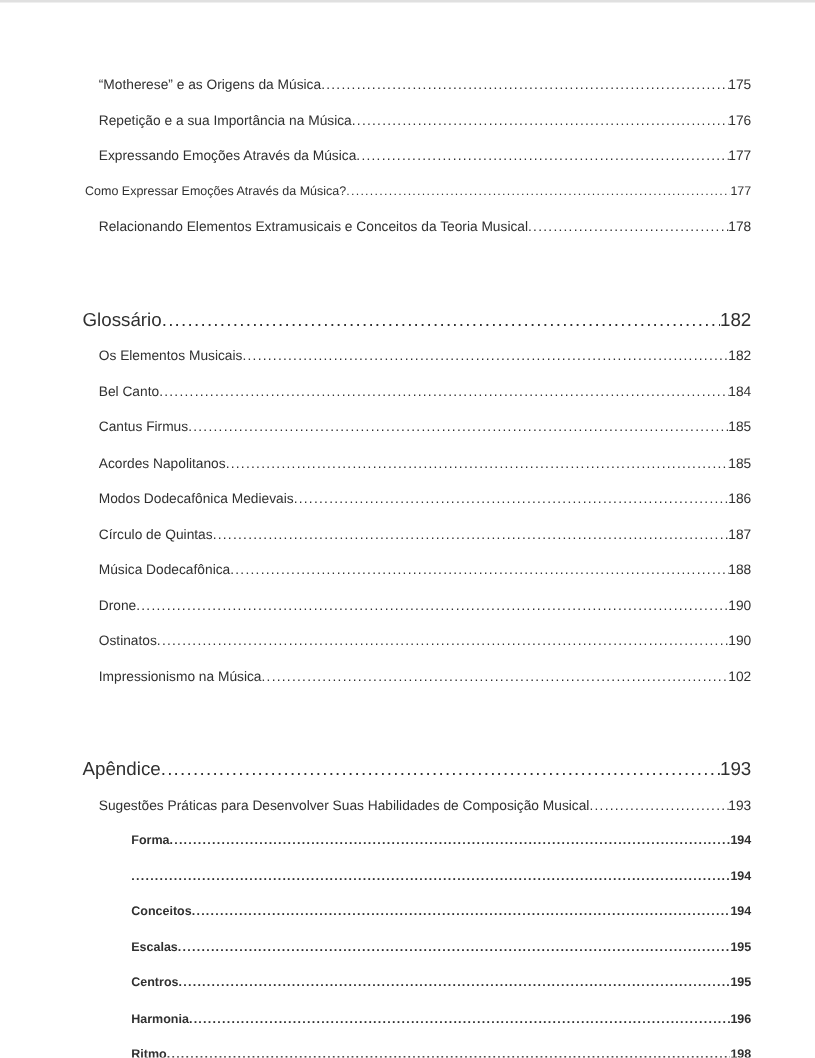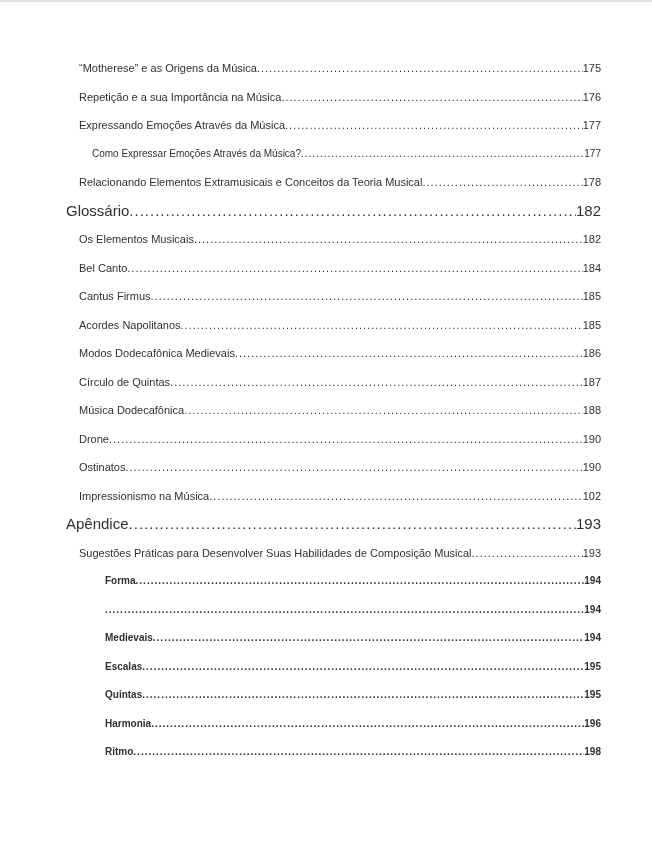--- a/index.html
+++ b/index.html
@@ -40,24 +40,24 @@
   }
   .toc-leader::after {
     content: "................................................................................................................................................................................................................................................................................................................................";
     letter-spacing: 1px;
   }
   .toc-page {
     flex: 0 0 auto;
     white-space: nowrap;
   }
   
-  .lvl-1 { padding-left: 66px;  font-size: 15px; }
+  .lvl-1 { padding-left: 66px;  font-size: 15px; margin-top: 46px; }
   .lvl-2 { padding-left: 79px;  font-size: 11px; align-items: flex-end; }
   .lvl-3 { padding-left: 105px; font-size: 10px; font-weight: bold; }
-  .lvl-4 { padding-left: 68px; font-size: 10px; margin-left: 24px; }
+  .lvl-4 { padding-left: 68px; font-size: 10px; }
 </style>
 </head>
 <body style="--text-color: #303030; --edge-color: #e0e0e0; background: rgb(255, 255, 255);">
 
 <main>
   <div class="page-edge"></div>
   <nav class="toc" id="toc">
       <div class="toc-row lvl-2">
         <span class="toc-label">“Motherese” e as Origens da Música</span>
         <span class="toc-leader"></span>
@@ -151,31 +151,31 @@
       <div class="toc-row lvl-3">
         <span class="toc-label">Forma</span>
         <span class="toc-leader"></span>
         <span class="toc-page">194</span>
       </div>
       <div class="toc-row lvl-3">
         <span class="toc-leader"></span>
         <span class="toc-page">194</span>
       </div>
       <div class="toc-row lvl-3">
-        <span class="toc-label">Medievais</span>
+        <span class="toc-label">Conceitos</span>
         <span class="toc-leader"></span>
         <span class="toc-page">194</span>
       </div>
       <div class="toc-row lvl-3">
         <span class="toc-label">Escalas</span>
         <span class="toc-leader"></span>
         <span class="toc-page">195</span>
       </div>
       <div class="toc-row lvl-3">
-        <span class="toc-label">Quintas</span>
+        <span class="toc-label">Centros</span>
         <span class="toc-leader"></span>
         <span class="toc-page">195</span>
       </div>
       <div class="toc-row lvl-3">
         <span class="toc-label">Harmonia</span>
         <span class="toc-leader"></span>
         <span class="toc-page">196</span>
       </div>
       <div class="toc-row lvl-3">
         <span class="toc-label">Ritmo</span>

